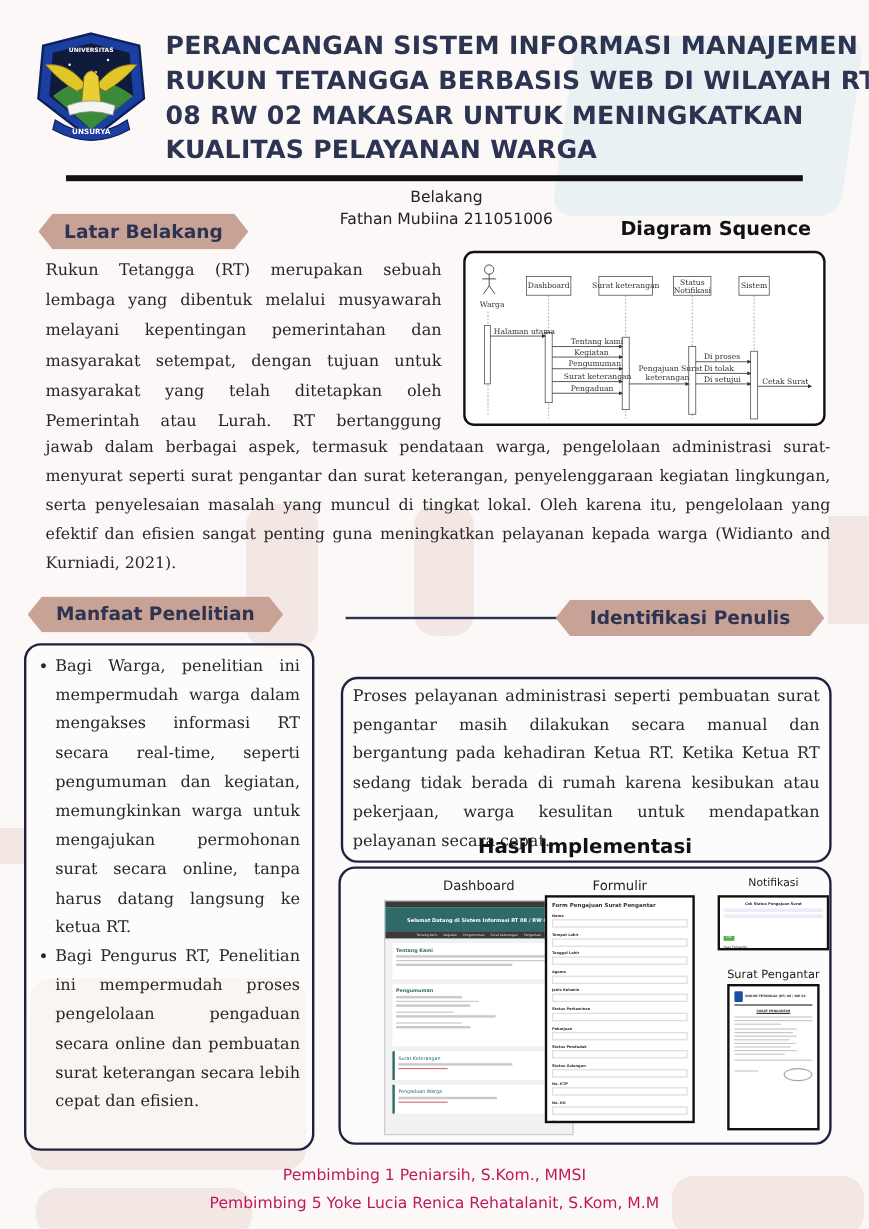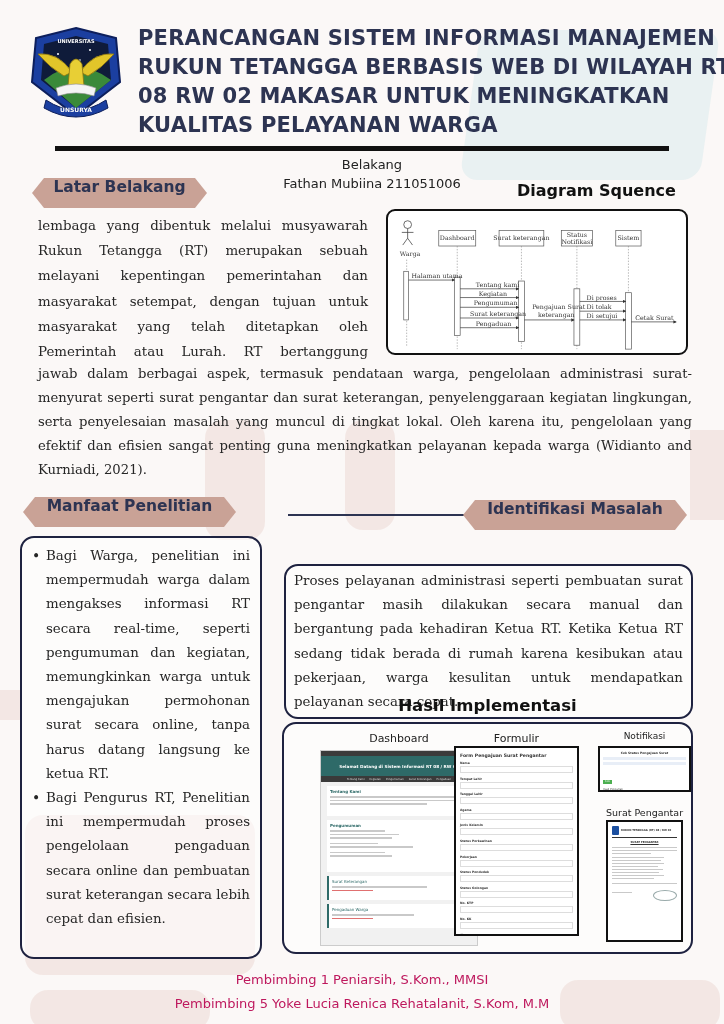--- a/index.html
+++ b/index.html
@@ -26,21 +26,21 @@
 
   .author {
     position: absolute; left: 262px; top: 155px; width: 220px; text-align: center;
     font-family: "DejaVu Sans", sans-serif; font-size: 13px; line-height: 19px; color: #222;
   }
 
   .hex-label {
     position: absolute; height: 30px; background: #c9a296;
     clip-path: polygon(0 50%, 12px 0, calc(100% - 12px) 0, 100% 50%, calc(100% - 12px) 100%, 12px 100%);
     font-family: "DejaVu Sans", sans-serif; font-weight: bold; font-size: 15.5px;
-    color: #2d3452; display: flex; align-items: flex-start; justify-content: center;
+    color: #2d3452; display: flex; align-items: center; justify-content: center;
   }
 
   .section-heading {
     position: absolute; font-family: "DejaVu Sans", sans-serif; font-weight: bold;
     font-size: 16px; color: #111;
   }
 
   .body-text {
     position: absolute; font-size: 13.4px; line-height: 25.2px; text-align: justify;
     color: #262626;
@@ -135,22 +135,22 @@
 
 <div class="author">
   <div>Belakang</div>
   <div>Fathan Mubiina  211051006</div>
 </div>
 
 <div class="hex-label" style="left:32px;top:178px;width:175px;">
   <span>Latar Belakang</span>
 </div>
 <div class="body-text" style="left:38px;top:213px;width:330px;text-align-last:justify;">
+  <div>Rukun Tetangga (RT) merupakan sebuah</div>
   <div>lembaga yang dibentuk melalui musyawarah</div>
-  <div>Rukun Tetangga (RT) merupakan sebuah</div>
   <div>melayani kepentingan pemerintahan dan</div>
   <div>masyarakat setempat, dengan tujuan untuk</div>
   <div>masyarakat yang telah ditetapkan oleh</div>
   <div>Pemerintah atau Lurah. RT bertanggung</div>
 </div>
 <div class="body-text" style="left:38px;top:362px;width:654px;font-size:13.2px;line-height:24px;">jawab dalam berbagai aspek, termasuk pendataan warga, pengelolaan administrasi surat-menyurat seperti surat pengantar dan surat keterangan, penyelenggaraan kegiatan lingkungan, serta penyelesaian masalah yang muncul di tingkat lokal. Oleh karena itu, pengelolaan yang efektif dan efisien sangat penting guna meningkatkan pelayanan kepada warga (Widianto and Kurniadi, 2021).</div>
 
 <div class="section-heading" style="left:517px;top:181px;">Diagram Squence</div>
 <div class="diagram-box">
   <svg viewBox="0 0 302 146">
@@ -219,21 +219,21 @@
     <line x1="248" y1="114" x2="294" y2="114" stroke="#333" stroke-width="0.7" marker-end="url(#arr)"></line>
     <text class="sd-txt" x="252" y="112">Cetak Surat</text>
   </svg>
 </div>
 
 <div class="hex-label" style="left:23px;top:497px;width:213px;">
   <span>Manfaat Penelitian</span>
 </div>
 <div class="line-divider"></div>
 <div class="hex-label" style="left:463px;top:500px;width:224px;">
-  <span>Identifikasi Masalah</span>
+  <span>Identifikasi Penulis</span>
 </div>
 
 <div class="card card-manfaat">
   <ul class="benefits">
     <li>Bagi Warga, penelitian ini mempermudah warga dalam mengakses informasi RT secara real-time, seperti pengumuman dan kegiatan, memungkinkan warga untuk mengajukan permohonan surat secara online, tanpa harus datang langsung ke ketua RT.</li>
     <li>Bagi Pengurus RT, Penelitian ini mempermudah proses pengelolaan pengaduan secara online dan pembuatan surat keterangan secara lebih cepat dan efisien.</li>
   </ul>
 </div>
 
 <div class="card card-ident">

